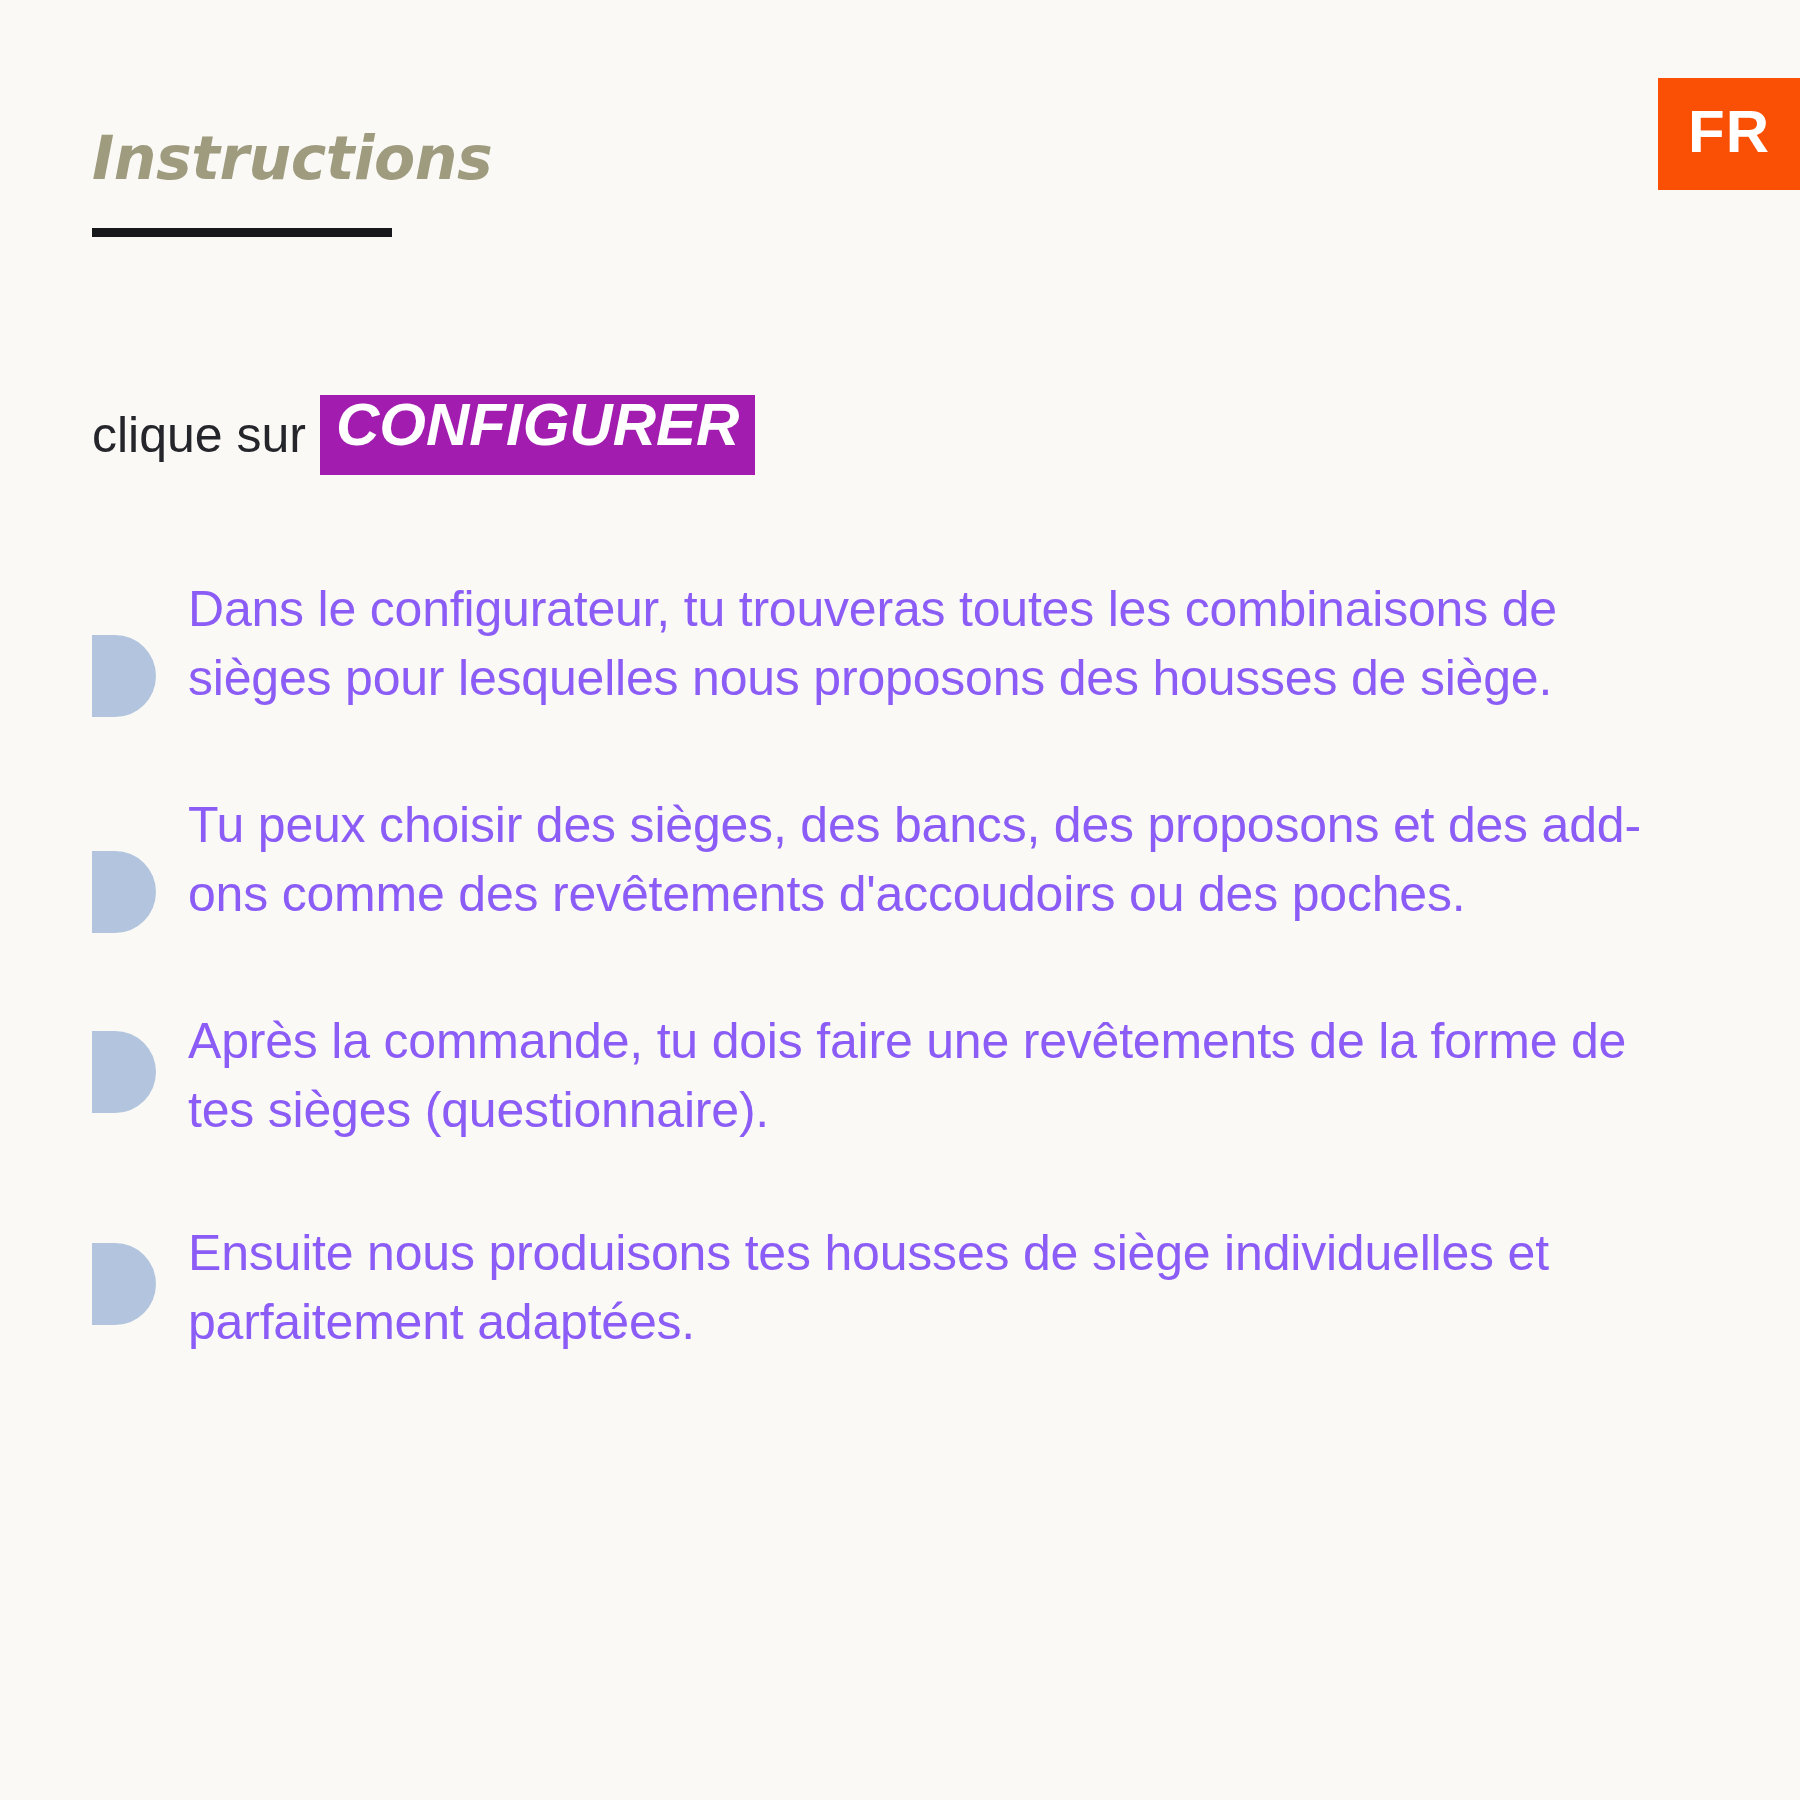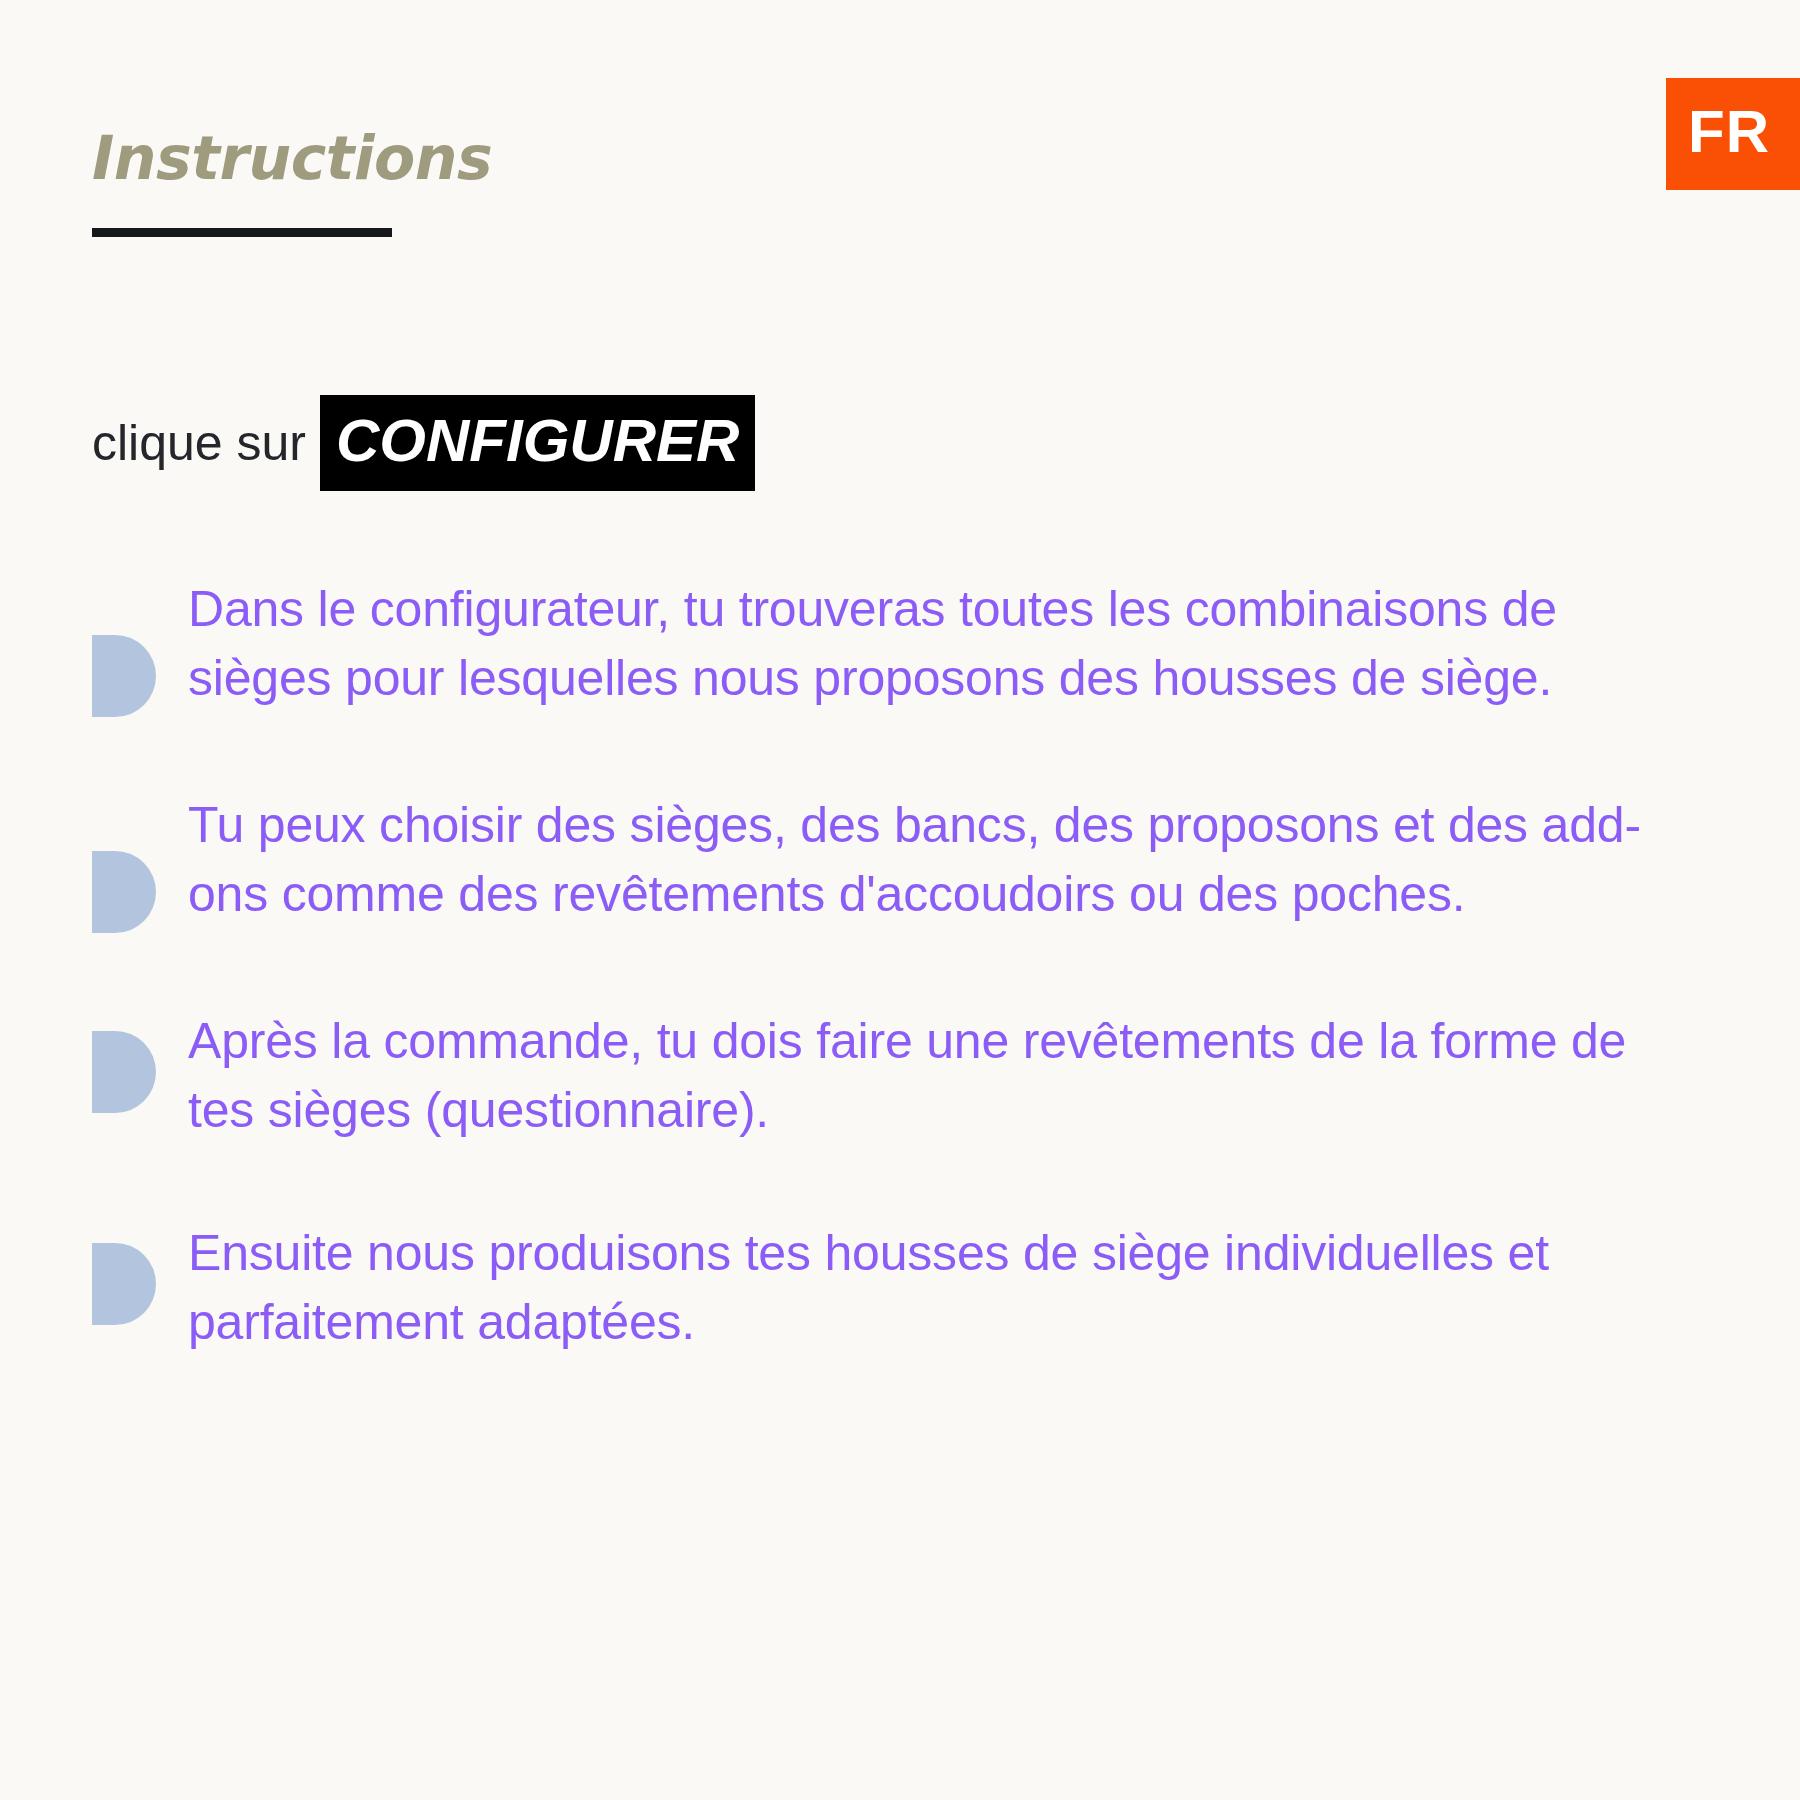--- a/index.html
+++ b/index.html
@@ -25,21 +25,21 @@
   .lang-badge {
     position: absolute;
     top: 78px;
     right: 0;
     background: #fa5005;
     color: #ffffff;
     font-size: 60px;
     font-weight: 700;
     letter-spacing: 1px;
     line-height: 1;
-    padding: 24px 30px 28px 22px;
+    padding: 24px 30px 28px 30px;
     box-sizing: border-box;
   }
 
   
   .title-block {
     position: absolute;
     top: 128px;
     left: 92px;
   }
   .title {
@@ -68,27 +68,27 @@
     align-items: center;
     white-space: nowrap;
   }
   .cta-prefix {
     font-size: 50px;
     color: #24262b;
     line-height: 1;
     margin-right: 14px;
   }
   .cta-highlight {
-    background: #000000;
+    background: #a21caf;
     color: #ffffff;
     font-style: italic;
     font-weight: 700;
     font-size: 60px;
     line-height: 1;
-    padding: 16px 16px 20px 16px;
+    padding: 0 16px 20px 16px;
     letter-spacing: 0px;
   }
 
   
   .bullet-list {
     position: absolute;
     top: 575px;
     left: 92px;
     width: 1600px;
   }

